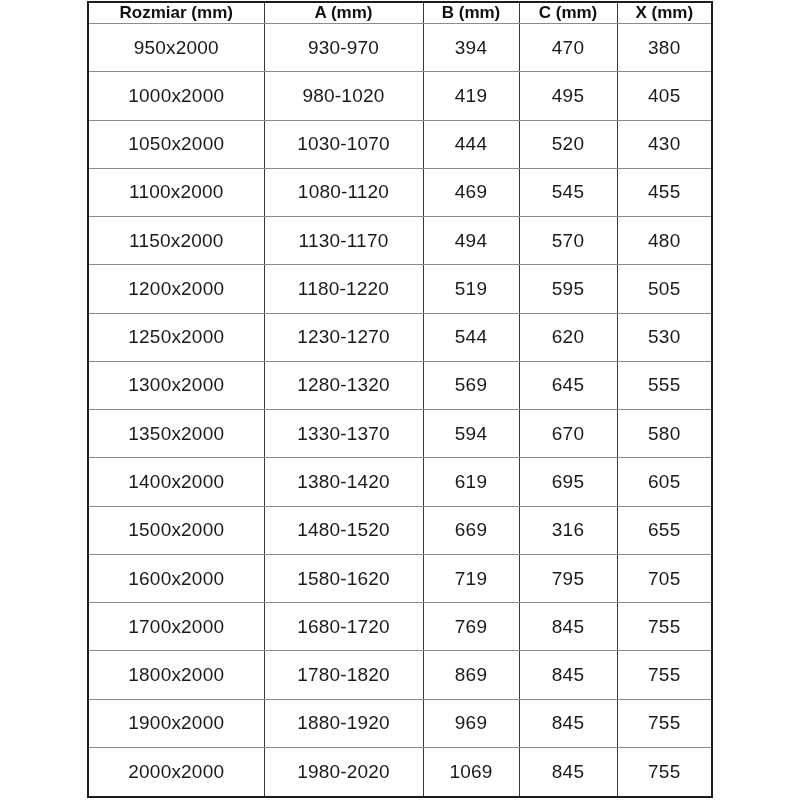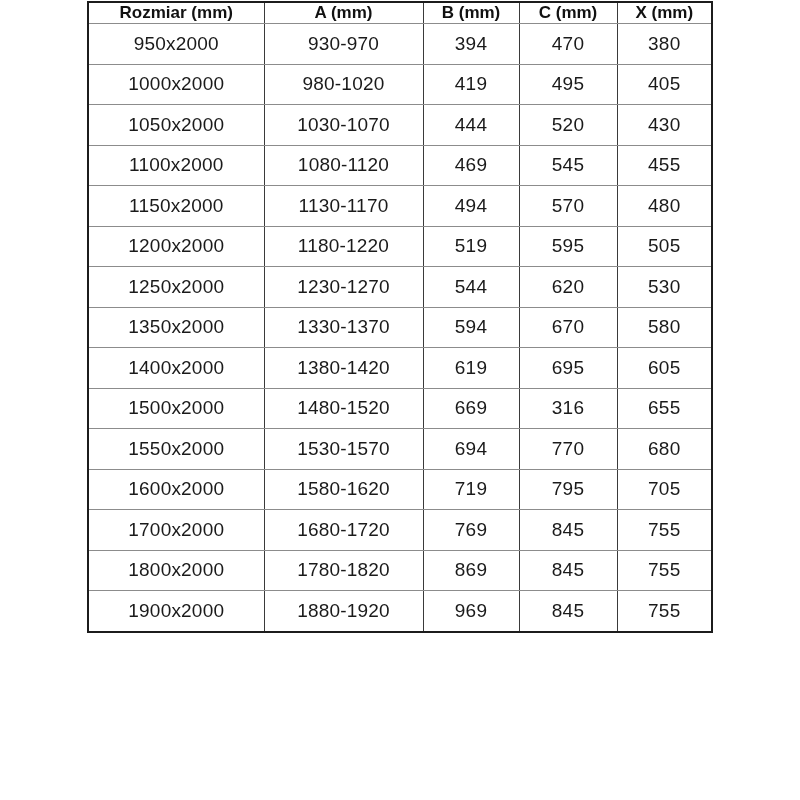--- a/index.html
+++ b/index.html
@@ -15,21 +15,21 @@
     position: absolute;
     left: 87px;
     top: 1px;
     width: 624px;
     height: 797px;
   }
   table.spec-table {
     border-collapse: collapse;
     table-layout: fixed;
     width: 624px;
-    height: 632px;
+    height: 797px;
     border: 2px solid #1c1c1c;
     background: #ffffff;
   }
   table.spec-table col.c1 { width: 176px; }
   table.spec-table col.c2 { width: 159px; }
   table.spec-table col.c3 { width: 96px; }
   table.spec-table col.c4 { width: 98px; }
   table.spec-table col.c5 { width: 95px; }
   table.spec-table th,
   table.spec-table td {
@@ -120,46 +120,46 @@
           <td>505</td>
         </tr>
         <tr>
           <td>1250x2000</td>
           <td>1230-1270</td>
           <td>544</td>
           <td>620</td>
           <td>530</td>
         </tr>
         <tr>
+          <td>1300x2000</td>
+          <td>1280-1320</td>
+          <td>569</td>
+          <td>645</td>
+          <td>555</td>
+        </tr>
+        <tr>
           <td>1350x2000</td>
           <td>1330-1370</td>
           <td>594</td>
           <td>670</td>
           <td>580</td>
         </tr>
         <tr>
           <td>1400x2000</td>
           <td>1380-1420</td>
           <td>619</td>
           <td>695</td>
           <td>605</td>
         </tr>
         <tr>
           <td>1500x2000</td>
           <td>1480-1520</td>
           <td>669</td>
           <td>316</td>
           <td>655</td>
-        </tr>
-        <tr>
-          <td>1550x2000</td>
-          <td>1530-1570</td>
-          <td>694</td>
-          <td>770</td>
-          <td>680</td>
         </tr>
         <tr>
           <td>1600x2000</td>
           <td>1580-1620</td>
           <td>719</td>
           <td>795</td>
           <td>705</td>
         </tr>
         <tr>
           <td>1700x2000</td>
@@ -175,15 +175,22 @@
           <td>845</td>
           <td>755</td>
         </tr>
         <tr>
           <td>1900x2000</td>
           <td>1880-1920</td>
           <td>969</td>
           <td>845</td>
           <td>755</td>
         </tr>
+        <tr>
+          <td>2000x2000</td>
+          <td>1980-2020</td>
+          <td>1069</td>
+          <td>845</td>
+          <td>755</td>
+        </tr>
       </tbody>
   </table>
 </div>
 
 </body></html>

